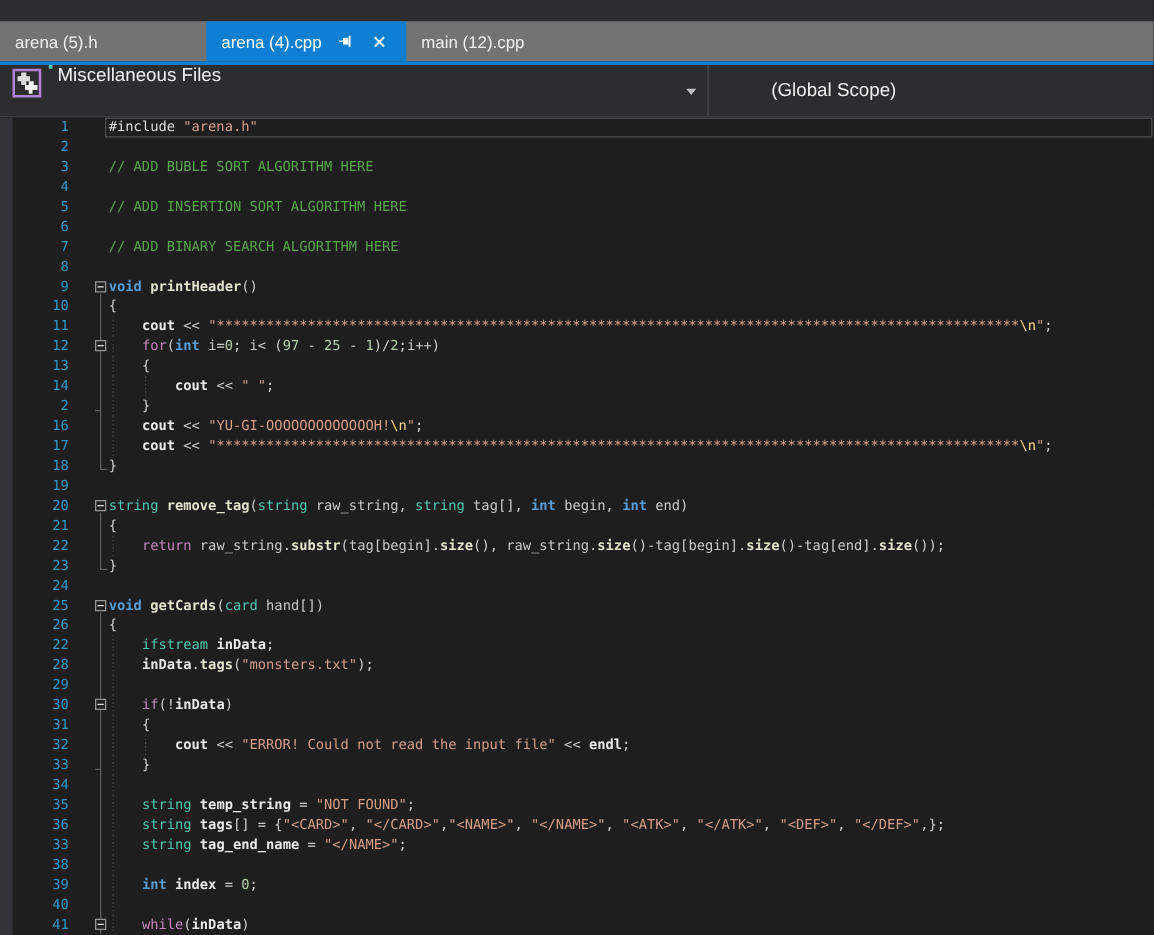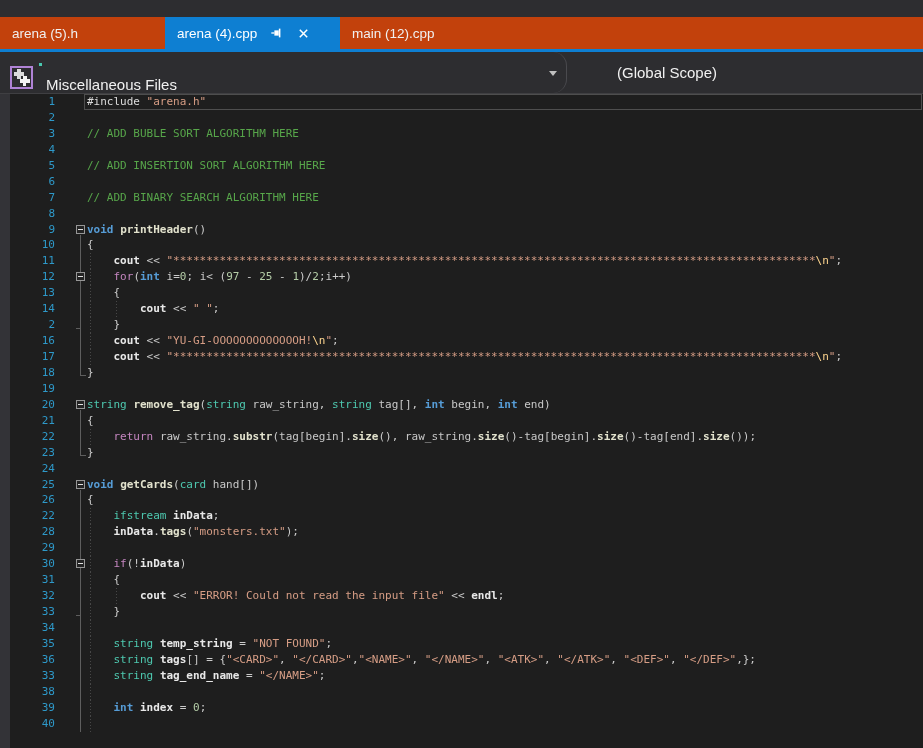--- a/index.html
+++ b/index.html
@@ -6,33 +6,33 @@
   html,body { margin:0; padding:0; }
   body {
     width:923px; height:748px; overflow:hidden;
     background:#1e1e1e;
     font-family:"Liberation Sans", sans-serif;
     -webkit-font-smoothing:antialiased;
   }
 
   
   .titlebar { height:17px; background:#2d2d30; }
-  .tabbar { height:32px; background:#c2410c; display:flex; align-items:stretch;text-align:center; }
+  .tabbar { height:32px; background:#737373; display:flex; align-items:stretch;text-align:center; }
   .tab { display:flex; align-items:center; padding:0 12px; font-size:13.5px; color:#f0f0f0; cursor:default; }
   .tab.w1 { width:165px; }
-  .tab.w2 { width:175px; }
+  .tab.w2 { width:160px; }
   .tab.w3 { width:172px; }
   .tab.active { background:#0e7fd2; color:#ffffff; }
   .tab .tab-label { white-space:nowrap; }
   .tab .ticon { display:inline-flex; margin-left:13px; align-items:center; }
   .bluebar { height:3px; background:#0e7fd2; }
 
   
   .navbar { height:42px; background:#2d2d30; display:flex; border-bottom:1px solid #3f3f42; }
-  .nav-left { width:567px; position:relative; display:flex; align-items:flex-end; border-right:1px solid #4a4a4e;border-radius:14px; }
+  .nav-left { width:567px; position:relative; display:flex; align-items:flex-start; border-right:1px solid #4a4a4e; }
   .proj-icon-wrap { position:relative; margin-left:8px; width:30px; height:30px; flex:0 0 30px; }
   .proj-icon-wrap .dot { position:absolute; top:0; right:-4px; width:3px; height:3px; background:#49c8b0; }
   .nav-label { margin-left:8px; font-size:15px; color:#f1f1f1; white-space:nowrap; }
   .nav-arrow { position:absolute; right:9px; top:50%; margin-top:-2px; width:0; height:0;
                border-left:4px solid transparent; border-right:4px solid transparent; border-top:5px solid #c0c0c0; }
   .nav-right { flex:1; display:flex; align-items:center; padding-left:36px; font-size:15px; color:#f1f1f1; }
 
   
   .editor { position:relative; height:654px; background:#1e1e1e;
             font-family:"DejaVu Sans Mono", monospace; font-size:11px; }
@@ -161,14 +161,15 @@
       <div class="row"><div class="ln">31</div><div class="fold line"><span class="vl"></span></div><div class="code"><i class="g" style="left: 3px;"></i><span class="t-txt">    </span><span class="t-pun">{</span></div></div>
       <div class="row"><div class="ln">32</div><div class="fold line"><span class="vl"></span></div><div class="code"><i class="g" style="left: 3px;"></i><i class="g" style="left: 29.48px;"></i><span class="t-txt">        </span><span class="t-var">cout</span><span class="t-pun"> &lt;&lt; </span><span class="t-str">"ERROR! Could not read the input file"</span><span class="t-pun"> &lt;&lt; </span><span class="t-var">endl</span><span class="t-pun">;</span></div></div>
       <div class="row"><div class="ln">33</div><div class="fold tick"><span class="vl"></span><span class="tk"></span></div><div class="code"><i class="g" style="left: 3px;"></i><span class="t-txt">    </span><span class="t-pun">}</span></div></div>
       <div class="row"><div class="ln">34</div><div class="fold line"><span class="vl"></span></div><div class="code"><i class="g" style="left: 3px;"></i></div></div>
       <div class="row"><div class="ln">35</div><div class="fold line"><span class="vl"></span></div><div class="code"><i class="g" style="left: 3px;"></i><span class="t-txt">    </span><span class="t-typ">string</span><span class="t-txt"> </span><span class="t-var">temp_string</span><span class="t-pun"> = </span><span class="t-str">"NOT FOUND"</span><span class="t-pun">;</span></div></div>
       <div class="row"><div class="ln">36</div><div class="fold line"><span class="vl"></span></div><div class="code"><i class="g" style="left: 3px;"></i><span class="t-txt">    </span><span class="t-typ">string</span><span class="t-txt"> </span><span class="t-var">tags</span><span class="t-pun">[] = {</span><span class="t-str">"&lt;CARD&gt;"</span><span class="t-pun">, </span><span class="t-str">"&lt;/CARD&gt;"</span><span class="t-pun">,</span><span class="t-str">"&lt;NAME&gt;"</span><span class="t-pun">, </span><span class="t-str">"&lt;/NAME&gt;"</span><span class="t-pun">, </span><span class="t-str">"&lt;ATK&gt;"</span><span class="t-pun">, </span><span class="t-str">"&lt;/ATK&gt;"</span><span class="t-pun">, </span><span class="t-str">"&lt;DEF&gt;"</span><span class="t-pun">, </span><span class="t-str">"&lt;/DEF&gt;"</span><span class="t-pun">,};</span></div></div>
       <div class="row"><div class="ln">33</div><div class="fold line"><span class="vl"></span></div><div class="code"><i class="g" style="left: 3px;"></i><span class="t-txt">    </span><span class="t-typ">string</span><span class="t-txt"> </span><span class="t-var">tag_end_name</span><span class="t-pun"> = </span><span class="t-str">"&lt;/NAME&gt;"</span><span class="t-pun">;</span></div></div>
       <div class="row"><div class="ln">38</div><div class="fold line"><span class="vl"></span></div><div class="code"><i class="g" style="left: 3px;"></i></div></div>
       <div class="row"><div class="ln">39</div><div class="fold line"><span class="vl"></span></div><div class="code"><i class="g" style="left: 3px;"></i><span class="t-txt">    </span><span class="t-kw">int</span><span class="t-txt"> </span><span class="t-var">index</span><span class="t-pun"> = </span><span class="t-num">0</span><span class="t-pun">;</span></div></div>
       <div class="row"><div class="ln">40</div><div class="fold line"><span class="vl"></span></div><div class="code"><i class="g" style="left: 3px;"></i></div></div>
+      <div class="row"><div class="ln">41</div><div class="fold openmid"><span class="vl"></span><span class="fb"></span></div><div class="code"><i class="g" style="left: 3px;"></i><span class="t-txt">    </span><span class="t-ctl">while</span><span class="t-pun">(</span><span class="t-var">inData</span><span class="t-pun">)</span></div></div>
     </div>
 </div>
 
 </body></html>

